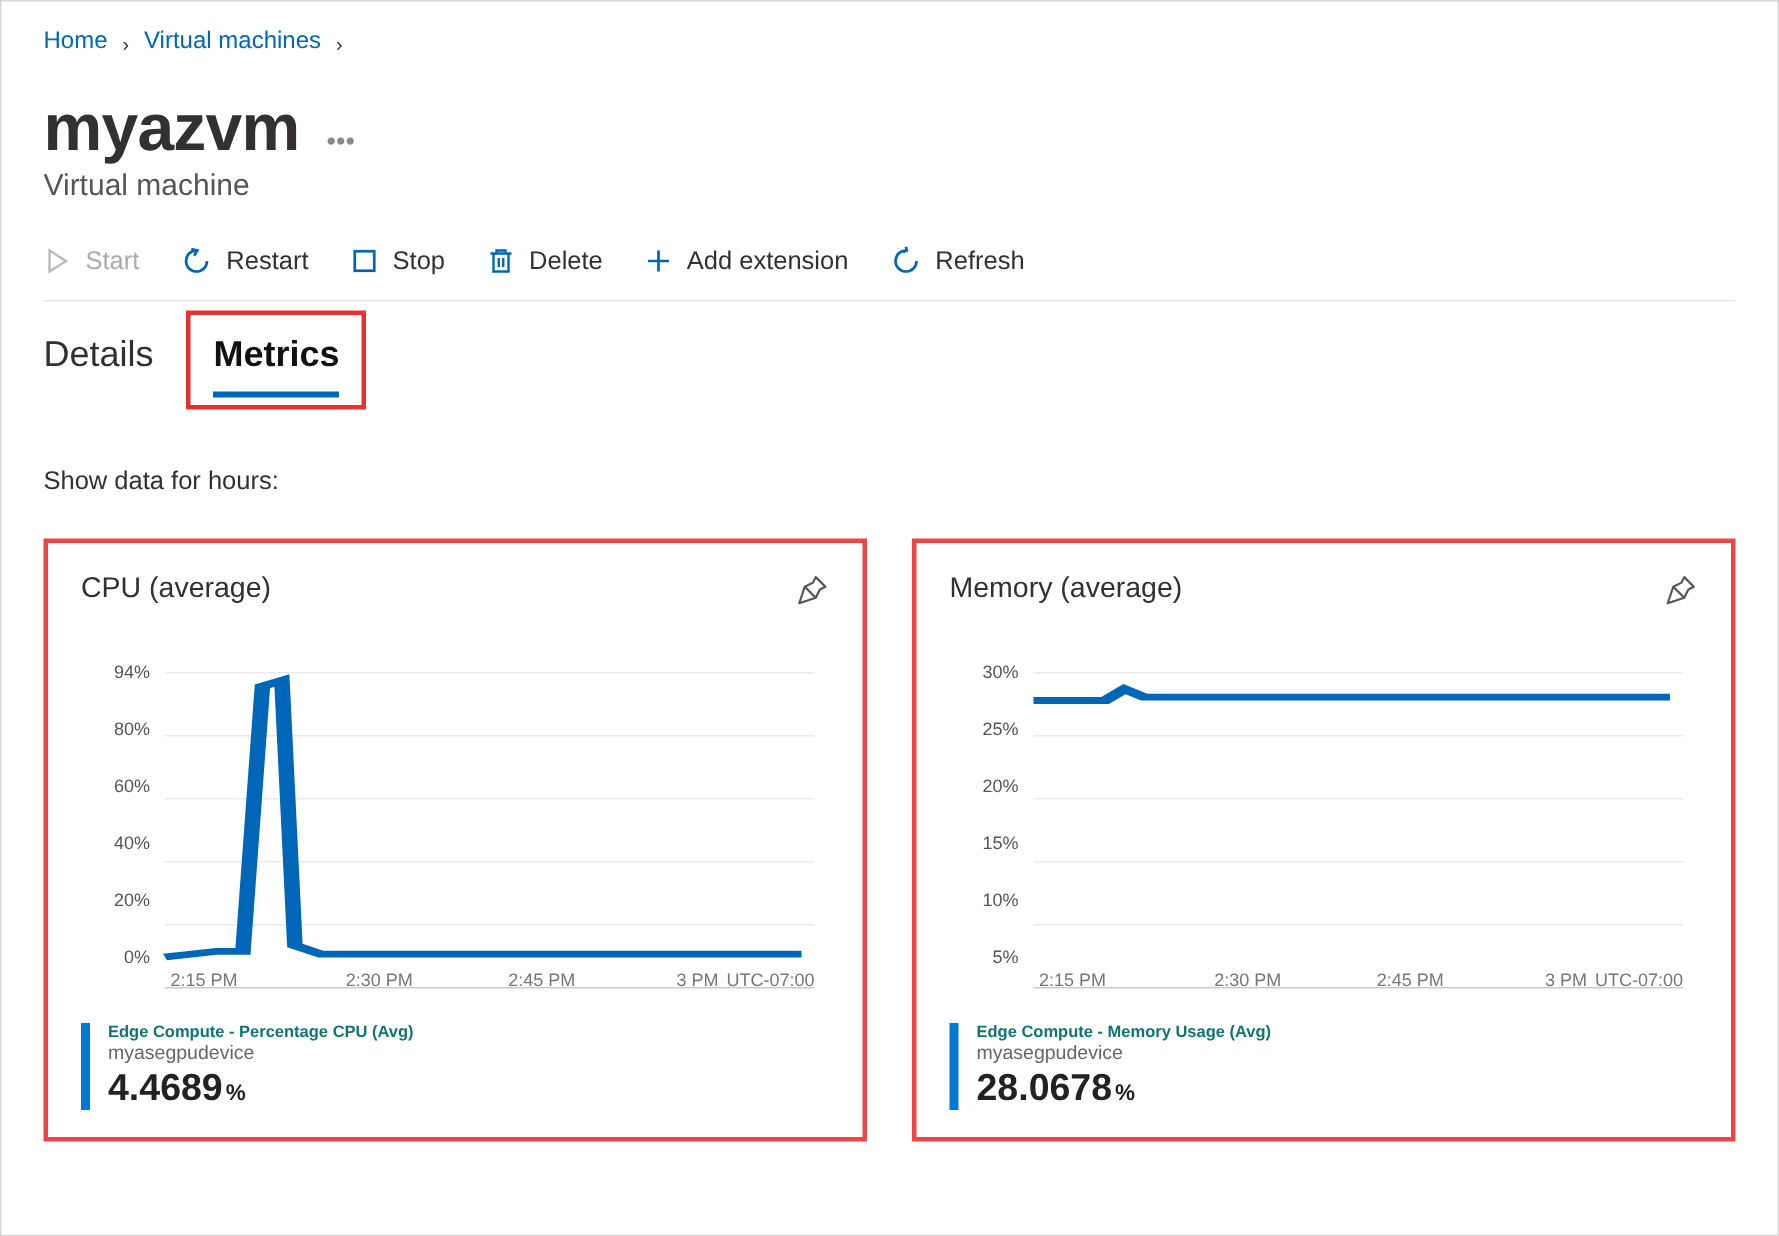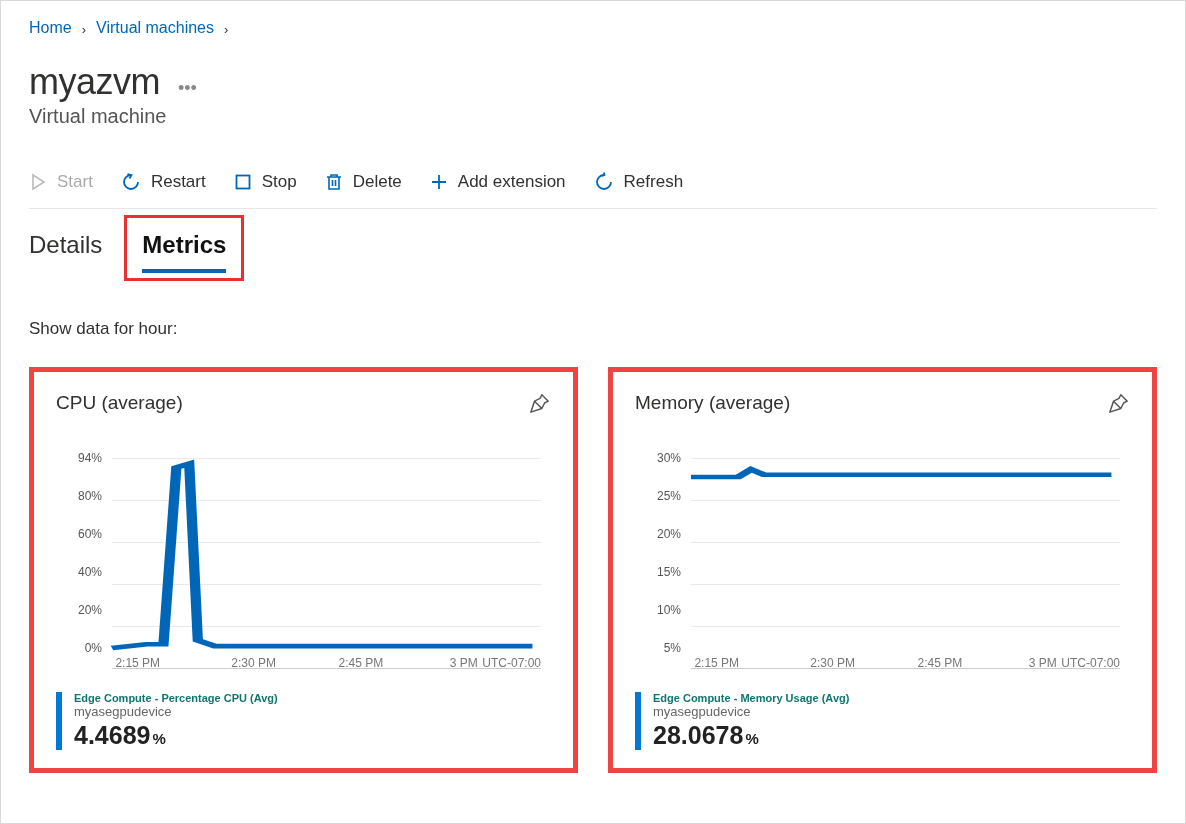--- a/index.html
+++ b/index.html
@@ -13,25 +13,25 @@
     width: 1186px;
     height: 824px;
     padding: 18px 28px 20px 28px;
   }
   
   .breadcrumb { font-size: 16px; display: flex; align-items: flex-end; gap: 10px; }
   .breadcrumb a { color: #0067b8; text-decoration: none; cursor: pointer; }
   .breadcrumb .sep { color: #323130; font-size: 13px; }
   
   .title-row { display: flex; align-items: baseline; gap: 18px; margin-top: 24px; }
-  h1 { margin: 0; font-size: 36px; font-weight: 400; letter-spacing: -0.5px; }
+  h1 { margin: 0; font-size: 44px; font-weight: 700; letter-spacing: -0.5px; }
   .ellipsis { color: #888; font-size: 18px; cursor: pointer; }
   .subtitle { font-size: 20px; color: #555; margin-top: 2px; }
   
-  .toolbar { display: flex; align-items: flex-start; gap: 28px; margin-top: 44px; padding-bottom: 16px; border-bottom: 1px solid #e6e6e6; }
+  .toolbar { display: flex; align-items: flex-start; gap: 28px; margin-top: 28px; padding-bottom: 16px; border-bottom: 1px solid #e6e6e6; }
   .tool { display: inline-flex; align-items: center; gap: 10px; font-size: 17px; color: #323130; cursor: pointer; }
   .tool.disabled { color: #aaa; cursor: default; }
   .tool svg { display: block; }
   
   .tabs { display: flex; gap: 40px; margin-top: 18px; font-size: 24px; }
   .tab { padding: 4px 0 10px 0; cursor: pointer; color: #323130; }
   .tab.active { font-weight: 600; color: #111; border-bottom: 4px solid #0067b8; }
   .tab-highlight-box { position: relative; }
   .tab-highlight-box::after {
     content: ""; position: absolute; border: 3px solid #e83030;
@@ -40,21 +40,21 @@
   
   .timerange-row { display: flex; align-items: center; gap: 220px; margin-top: 46px; }
   .timerange-label { font-size: 17px; }
   .pill-group {
     display: inline-flex; border: 1px solid #888; border-radius: 24px; overflow: hidden;
   }
   .pill { padding: 7px 22px; font-size: 16px; color: #333; cursor: pointer; }
   .pill.active { background: #0067b8; color: #fff; border-radius: 24px; }
   
   .cards { display: flex; gap: 30px; margin-top: 28px; }
-  .card { flex: 1; border: 5px solid #ef4444; padding: 20px 22px 18px 22px; position: relative; }
+  .card { flex: 1; border: 3px solid #ef4444; padding: 20px 22px 18px 22px; position: relative; }
   .card-head { display: flex; justify-content: space-between; align-items: flex-start; }
   .card-title { font-size: 19px; font-weight: 400; }
   .pin { width: 22px; height: 22px; cursor: pointer; color: #444; }
   .chart-area { margin-top: 44px; position: relative; height: 210px; }
   .y-ticks { position: absolute; left: 0; top: 0; bottom: 20px; width: 52px; }
   .y-tick { position: absolute; right: 6px; font-size: 12px; color: #555; transform: translateY(-50%); text-align: right; width: 46px; }
   .grid-line { position: absolute; left: 56px; right: 10px; height: 1px; background: #eaeaea; }
   .plot { position: absolute; left: 56px; right: 10px; top: 0; bottom: 20px; }
   .x-ticks { position: absolute; left: 56px; right: 10px; bottom: -4px; height: 22px; }
   .x-tick { position: absolute; top: 6px; font-size: 12px; color: #777; transform: translateX(-50%); }
@@ -127,21 +127,21 @@
 </div>
 
 <div class="tabs">
   <div class="tab">Details</div>
   <div class="tab-highlight-box">
     <div class="tab active">Metrics</div>
   </div>
 </div>
 
 <div class="timerange-row">
-  <div class="timerange-label">Show data for hour:</div>
+  <div class="timerange-label">Show data for hours:</div>
 </div>
 
 <div class="cards">
 
   <div class="card">
     <div class="card-head">
       <div class="card-title">CPU (average)</div>
       <svg class="pin" viewBox="0 0 24 24">
           <path d="M14 3 L21 10 L17 12 L14 18 L6 10 L12 7 Z M6 10 L2 22 L14 18" fill="none" stroke="#555" stroke-width="1.6" stroke-linejoin="round"></path>
         </svg>

